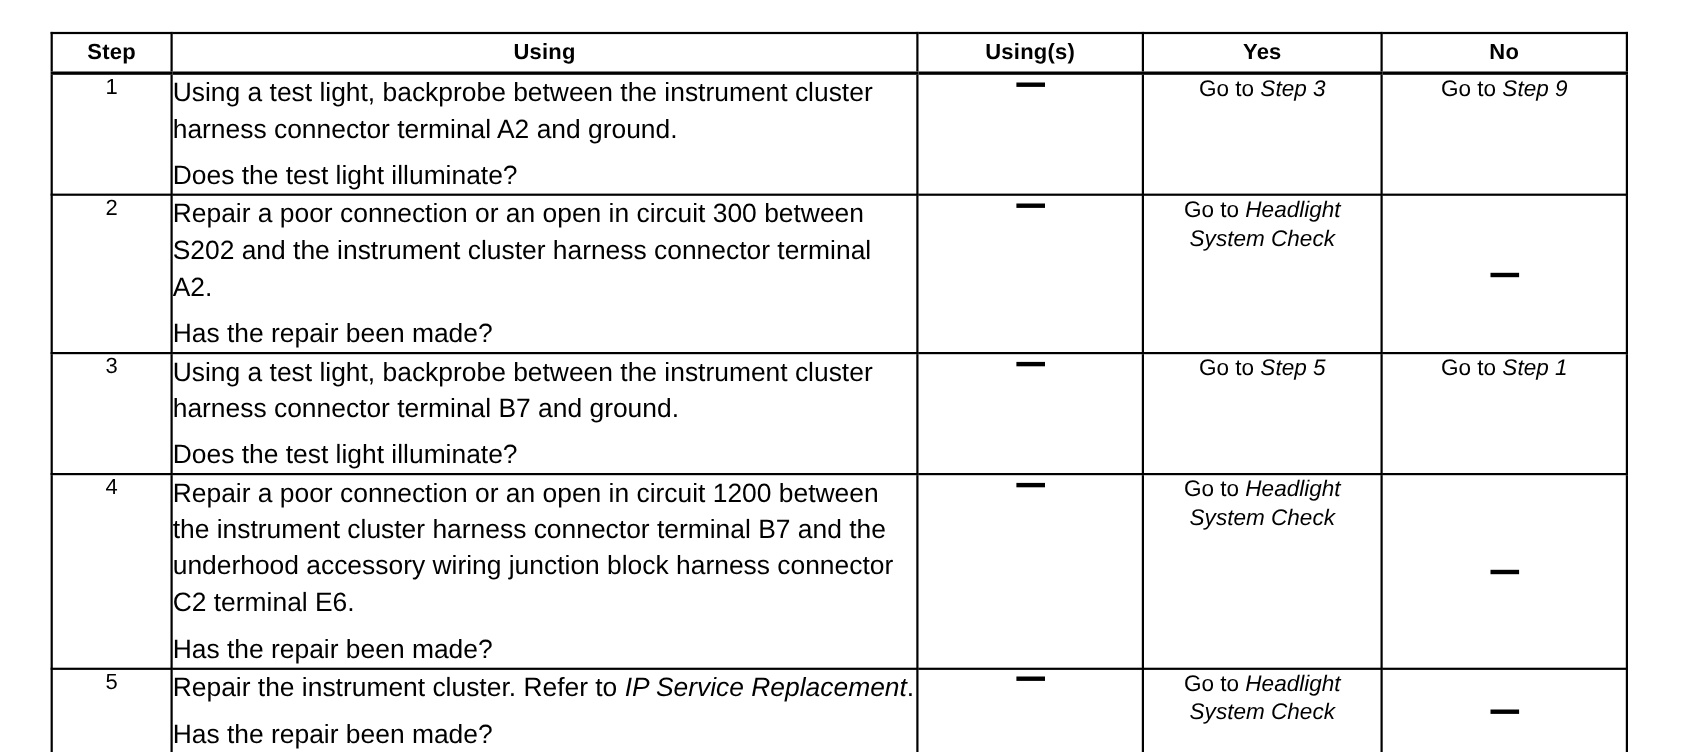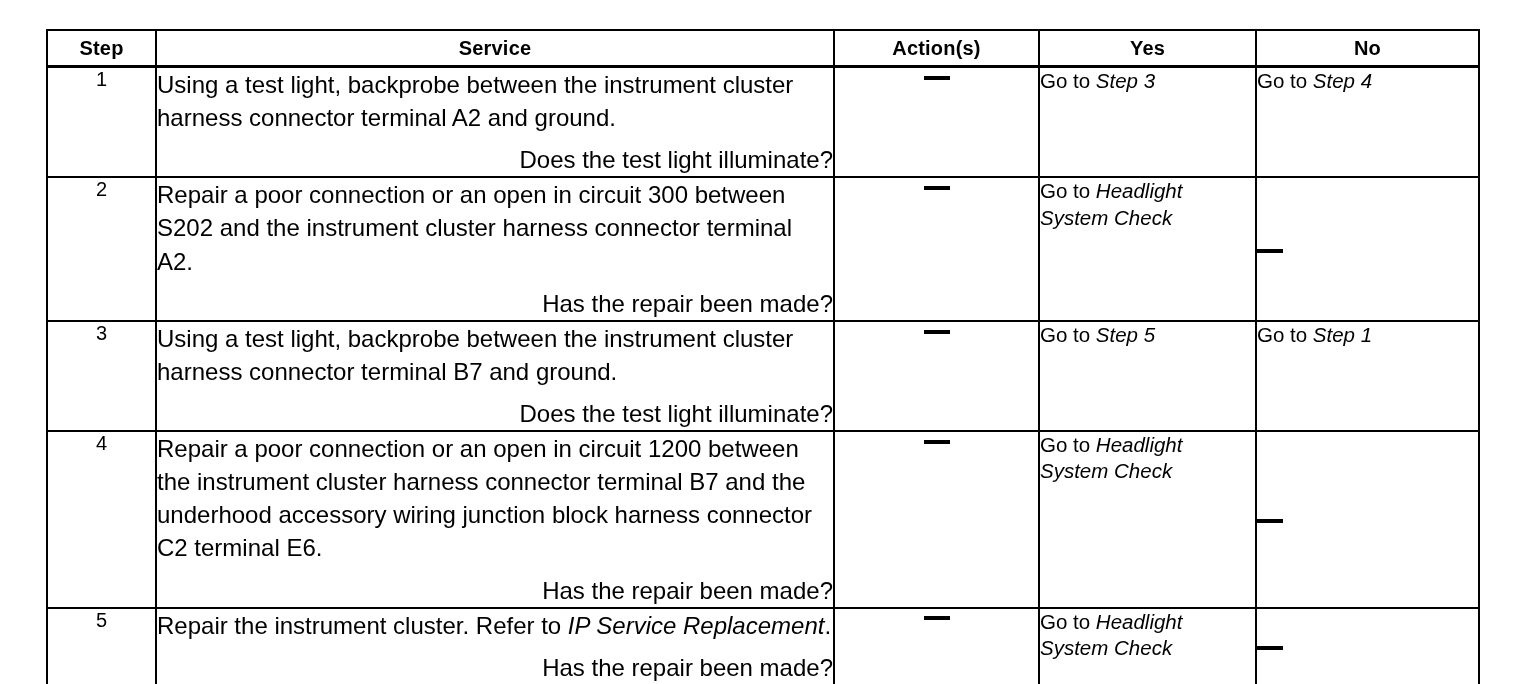--- a/index.html
+++ b/index.html
@@ -56,33 +56,34 @@
     vertical-align: middle;
     font-size: 20px;
   }
   td.cell-action {
     padding: 7px 10px 6px 12px;
     font-size: 24px;
     line-height: 1.38;
     text-align: left;
   }
   .action-main { margin: 0; }
-  .action-q { margin: 9px 0 0 12px; text-align: right; }
+  .action-q { margin: 9px 0 0 0; }
   td.cell-value {
     text-align: center;
     vertical-align: middle;
   }
   .emdash {
     display: inline-block;
     width: 26px;
     height: 4px;
     background: #000000;
     vertical-align: middle;
   }
   td.cell-yes, td.cell-no {
+    text-align: center;
     vertical-align: bottom;
     font-size: 20.5px;
     line-height: 1.28;
     padding-bottom: 8px;
     margin-left: 16px;
   }
   .ital { font-style: italic; }
   .two-line { display: block; }
 </style>
 </head>
@@ -93,42 +94,42 @@
     <colgroup>
       <col class="col-step">
         <col class="col-action">
         <col class="col-value">
         <col class="col-yes">
         <col class="col-no">
     </colgroup>
     <thead>
       <tr>
         <th>Step</th>
-        <th>Service</th>
-        <th>Action(s)</th>
+        <th>Using</th>
+        <th>Using(s)</th>
         <th>Yes</th>
         <th>No</th>
       </tr>
     </thead>
     <tbody>
 
       <tr>
         <td class="cell-step">1</td>
         <td class="cell-action">
           <p class="action-main">Using a test light, backprobe between the instrument cluster harness connector terminal A2 and ground.</p>
           <p class="action-q">Does the test light illuminate?</p>
         </td>
         <td class="cell-value">
           <span class="emdash"></span>
         </td>
         <td class="cell-yes">
           <span>Go to </span><span class="ital">Step 3</span>
         </td>
         <td class="cell-no">
-          <span>Go to </span><span class="ital">Step 4</span>
+          <span>Go to </span><span class="ital">Step 9</span>
         </td>
       </tr>
 
       <tr>
         <td class="cell-step">2</td>
         <td class="cell-action">
           <p class="action-main">Repair a poor connection or an open in circuit 300 between S202 and the instrument cluster harness connector terminal A2.</p>
           <p class="action-q">Has the repair been made?</p>
         </td>
         <td class="cell-value">

